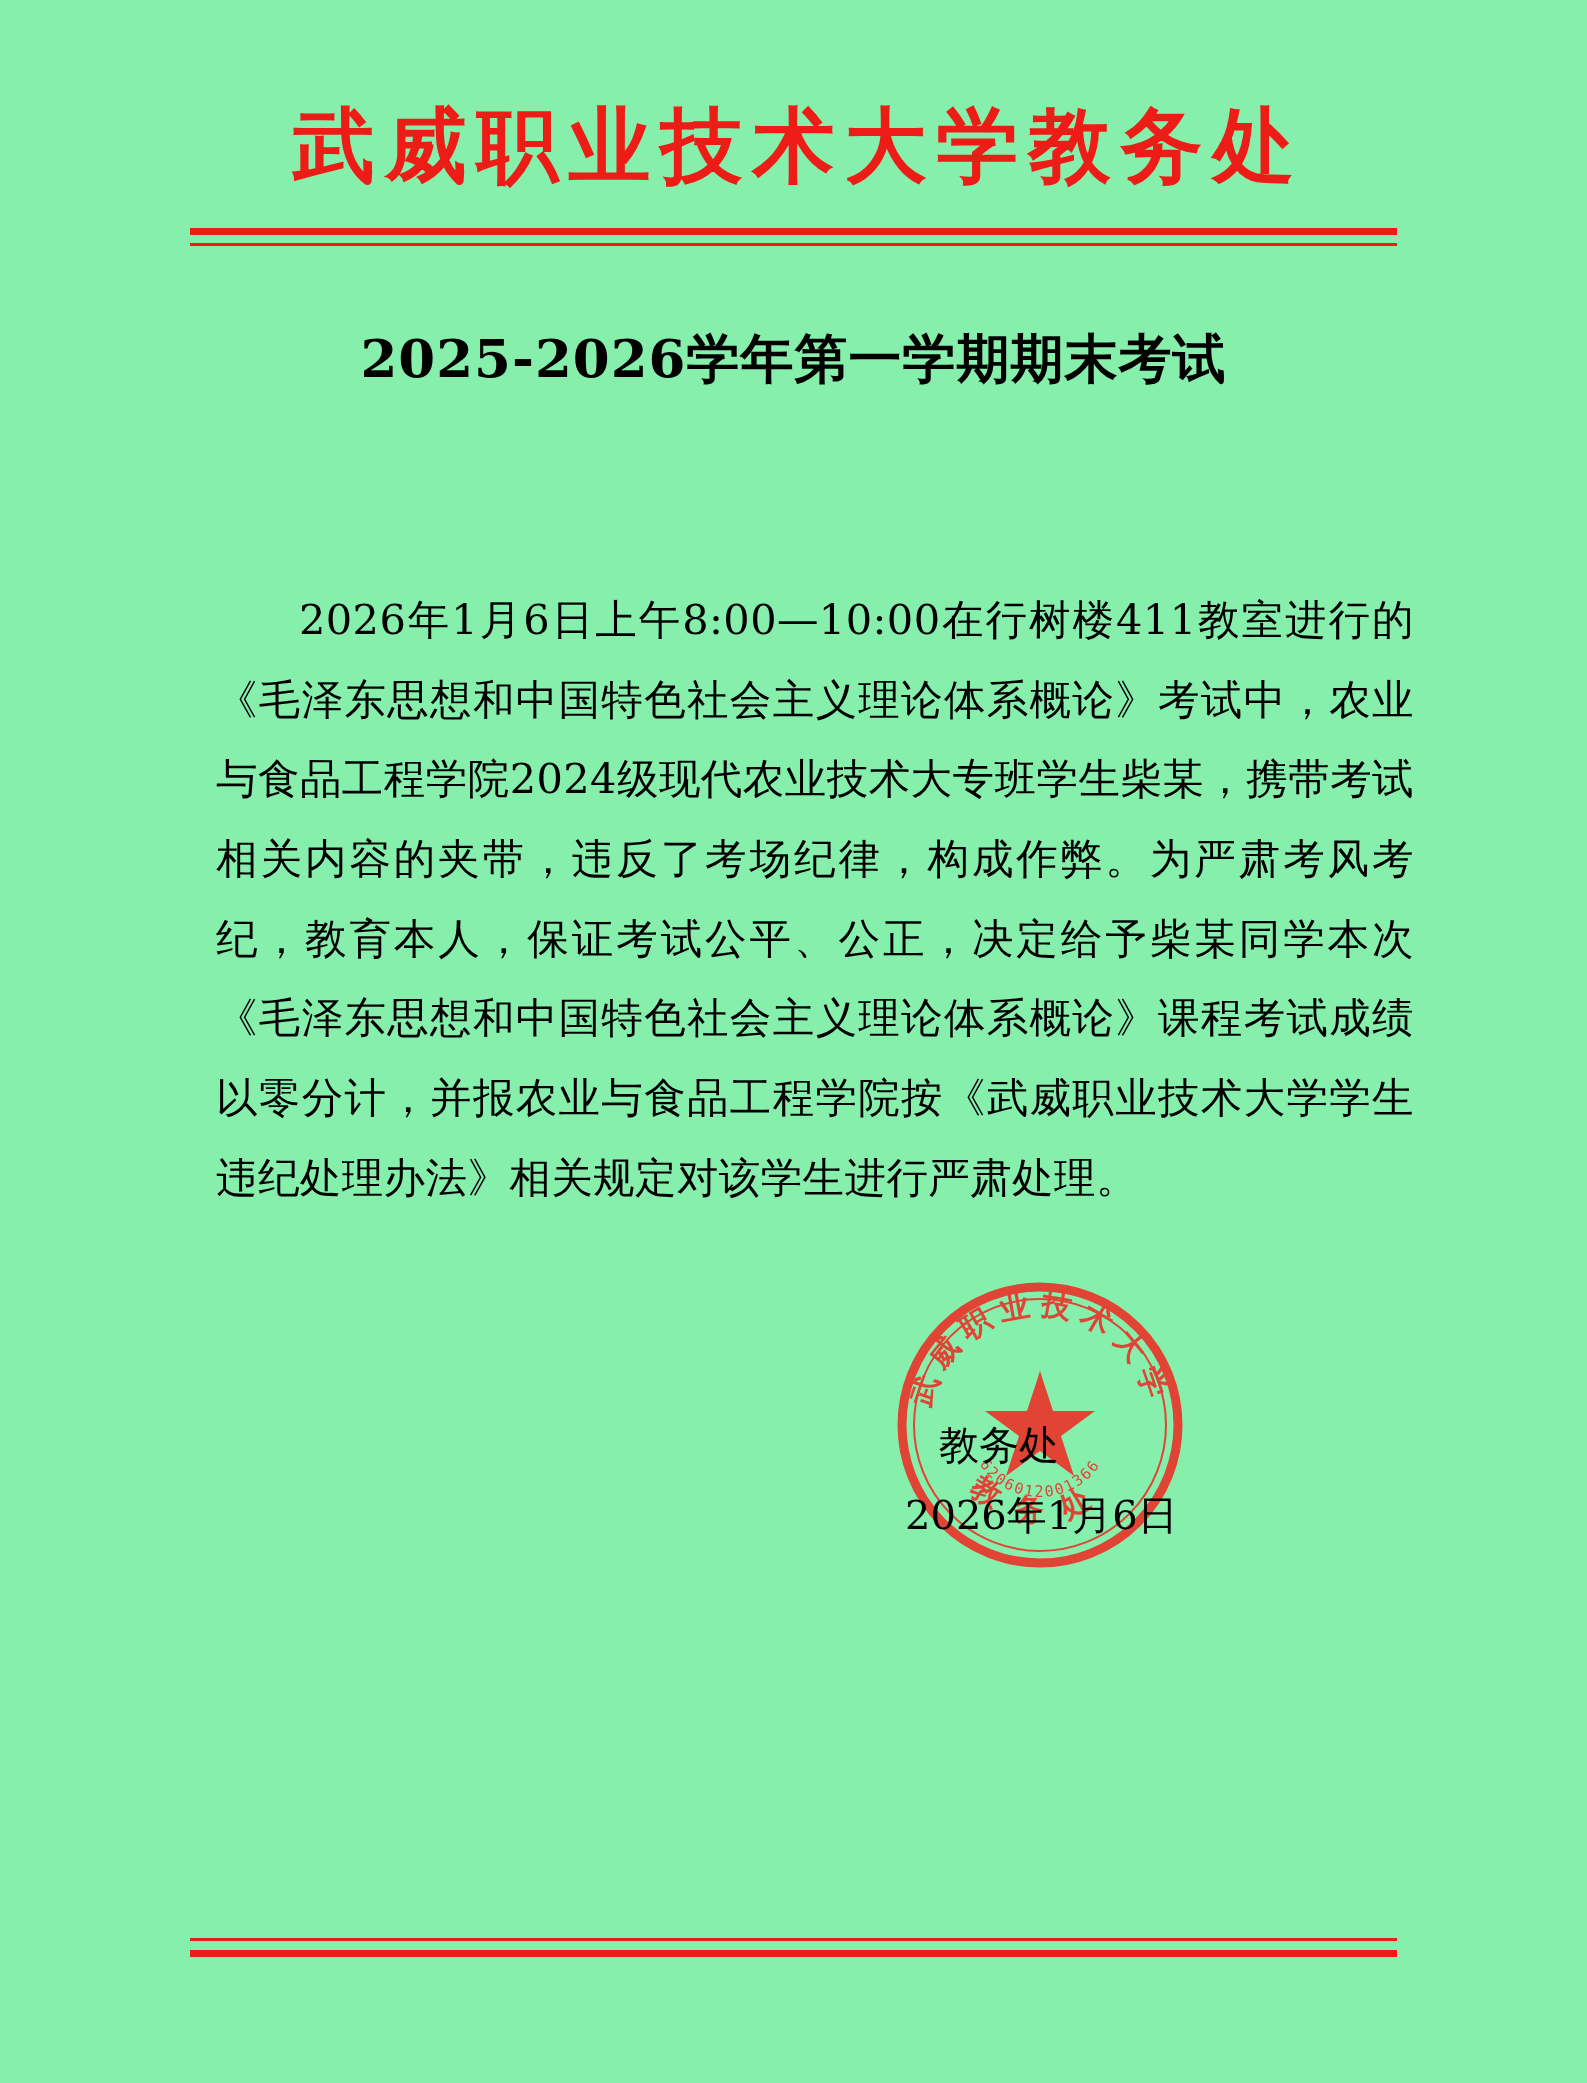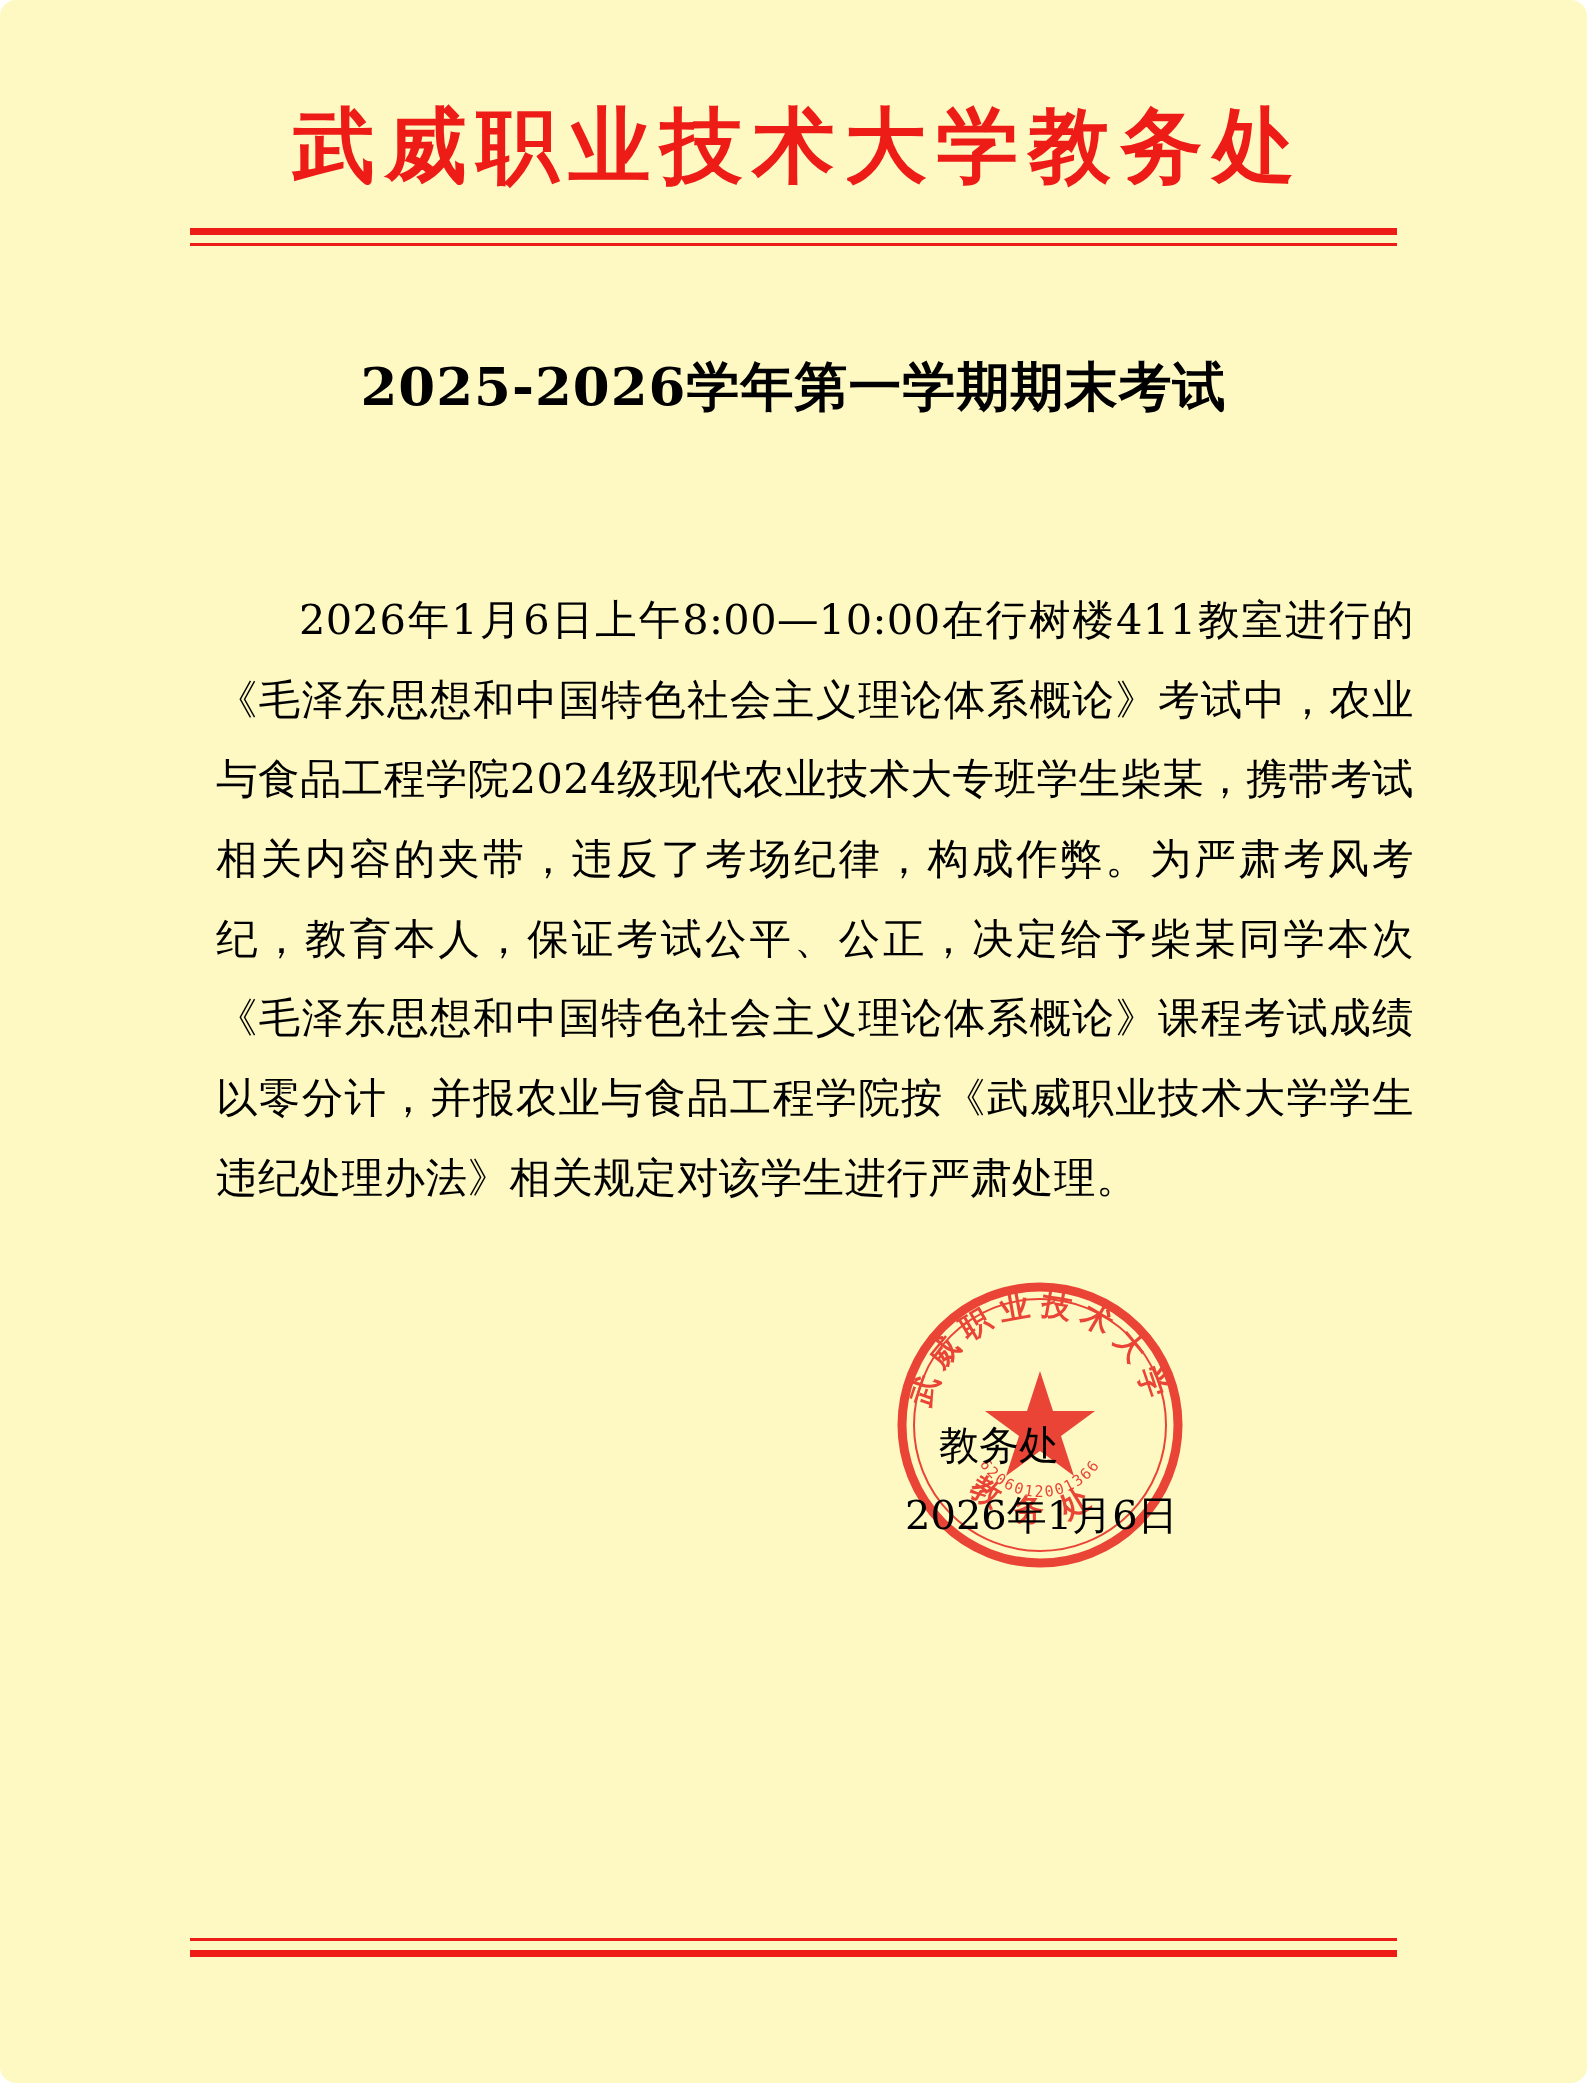--- a/index.html
+++ b/index.html
@@ -8,24 +8,23 @@
     background: #ffffff;
   }
   body {
     font-family: "DejaVu Serif", "Liberation Serif", serif;
   }
   .page {
     position: relative;
     width: 1587px;
     height: 2083px;
     margin: 0 auto;
-    background: #fef9c3;
+    background: #86efac;
     overflow: hidden;
     box-sizing: border-box;
-    border-radius: 16px;
   }
 
   
   .letterhead {
     position: absolute;
     left: 190px;
     top: 100px;
     width: 1207px;
     text-align: center;
   }
@@ -61,21 +60,20 @@
     position: absolute;
     left: 190px;
     top: 320px;
     width: 1207px;
     text-align: center;
     font-weight: bold;
     font-size: 53px;
     line-height: 1.45;
     color: #000000;
     letter-spacing: 1px;
-    margin-top: 28px;
   }
   .doc-title .line2 { display: block; }
 
   
   .body-text {
     position: absolute;
     left: 196px;
     top: 580px;
     width: 1198px;
     font-size: 41.5px;

